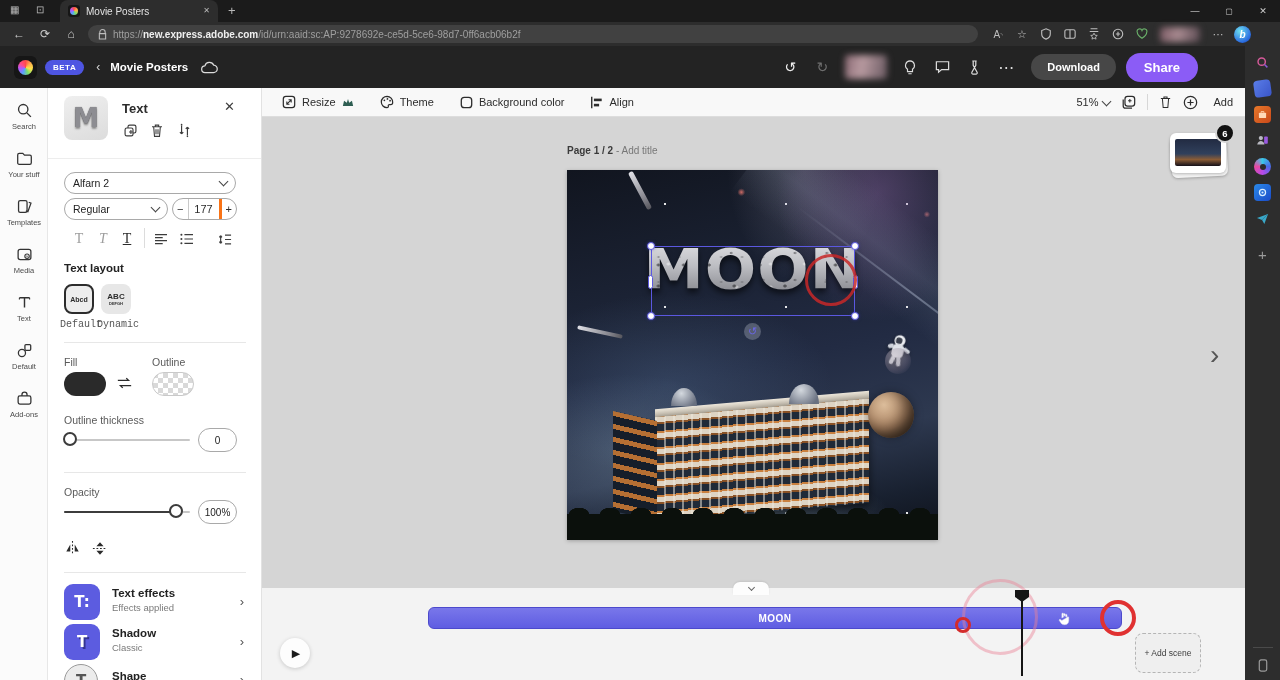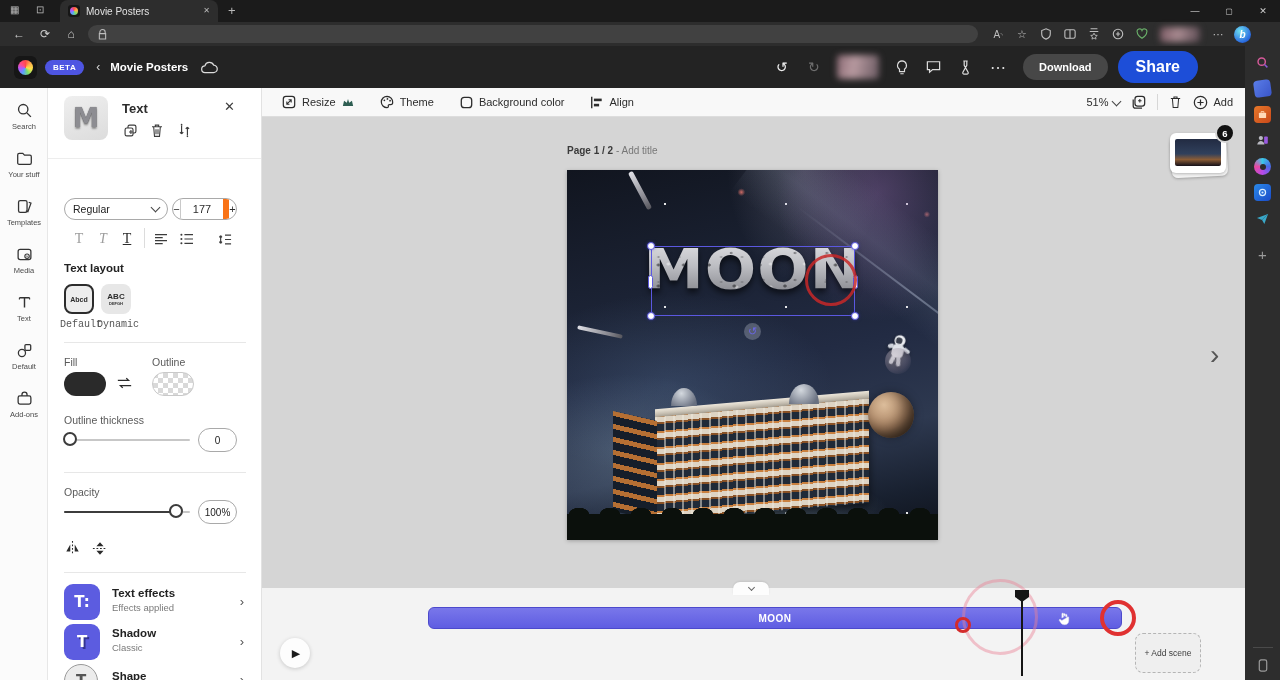--- a/index.html
+++ b/index.html
@@ -30,39 +30,39 @@
   .xlogo i{width:15px;height:15px;border-radius:50%;background:conic-gradient(#ff4b4b,#ffb14b,#ffe34b,#7be06a,#5aa0ff,#b05aff,#ff4b8a,#ff4b4b);}
   .beta{margin-left:8px;background:#4e55e2;color:#fff;font-size:8px;font-weight:bold;letter-spacing:.5px;padding:3px 8px;border-radius:9px;}
   .hchev{margin-left:12px;color:#d9d9d9;font-size:12px;}
   .htitle{margin-left:10px;font-size:11.5px;font-weight:600;color:#fff;}
   .hic{width:26px;height:24px;display:flex;align-items:center;justify-content:center;color:#dcdcdc;}
   .hright{position:absolute;right:47px;top:0;height:42px;display:flex;align-items:center;gap:6px;}
   .undo{font-size:14px;color:#efefef;}
   .redo{font-size:14px;color:#6f6f6f;}
   .hblur{width:42px;height:24px;border-radius:4px;background:linear-gradient(100deg,#8a6a74,#b89aa0 40%,#6a5a62);filter:blur(3px);margin:0 4px;}
   .btn-dl{background:#474747;color:#fff;font-size:11px;font-weight:600;padding:7px 16px;border-radius:16px;margin-left:6px;}
-  .btn-share{background:#1d4ed8;color:#fff;font-size:16px;font-weight:600;padding:7px 18px;border-radius:16px;margin-left:4px;}
+  .btn-share{background:#8b5cf6;color:#fff;font-size:13px;font-weight:600;padding:7px 18px;border-radius:16px;margin-left:4px;}
   
   .rail{position:absolute;left:0;top:88px;width:48px;height:592px;background:#fbfbfb;border-right:1px solid #e7e7e7;}
   .rail-item{position:absolute;left:0;width:48px;text-align:center;color:#333;}
   .rail-item svg{margin:0 auto;}
   .rail-item .lbl{font-size:7.5px;color:#4a4a4a;margin-top:3px;display:block;}
   
   .panel{position:absolute;left:48px;top:88px;width:214px;height:592px;background:#fff;border-right:1px solid #e2e2e2;overflow:hidden;font-size:11px;color:#2c2c2c;}
   .pthumb{position:absolute;left:16px;top:8px;width:44px;height:44px;border-radius:8px;background:linear-gradient(160deg,#efefef,#dcdcdc);display:flex;align-items:center;justify-content:center;font-weight:800;font-size:26px;font-family:"DejaVu Sans",sans-serif;color:#8d8d92;text-shadow:0 2px 2px rgba(0,0,0,.35),0 0 1px #666;}
   .ptitle{position:absolute;left:74px;top:13px;font-size:13px;font-weight:700;}
   .pact{position:absolute;top:33px;width:18px;height:18px;display:flex;align-items:center;justify-content:center;color:#3c3c3c;}
   .pclose{position:absolute;right:26px;top:11px;font-size:13px;color:#3c3c3c;}
   .pdiv{position:absolute;left:0;width:214px;border-top:1px solid #ededed;}
   .pdiv2{position:absolute;left:16px;width:182px;border-top:1px solid #e7e7e7;}
   .sel-box{position:absolute;height:22px;border:1px solid #a9a9a9;border-radius:11px;background:#fff;display:flex;align-items:center;padding:0 8px;justify-content:space-between;font-size:10.5px;color:#222;}
   .chev{width:7px;height:7px;border-right:1.5px solid #444;border-bottom:1.5px solid #444;transform:rotate(45deg);margin-top:-3px;}
   .stepper{position:absolute;height:22px;border:1px solid #a9a9a9;border-radius:11px;display:flex;align-items:stretch;overflow:hidden;background:#fff;}
   .stepper span{display:flex;align-items:center;justify-content:center;font-size:11px;}
-  .step-val{border-left:1px solid #c9c9c9;border-right:6px solid #f97316;width:49px;font-size:10px;}
+  .step-val{border-left:1px solid #c9c9c9;border-right:3px solid #f97316;width:34px;font-size:10px;}
   .fmt{position:absolute;top:142px;height:18px;display:flex;align-items:center;justify-content:center;font-family:"Liberation Serif",serif;font-size:14px;}
   .grey-t{color:#9d9d9d;}
   .seph{position:absolute;top:140px;height:20px;border-left:1px solid #dcdcdc;}
   .sect-h{position:absolute;left:16px;font-size:11.5px;font-weight:700;color:#222;}
   .lay-tile{position:absolute;width:30px;height:30px;border-radius:8px;background:#f0f0f0;display:flex;align-items:center;justify-content:center;flex-direction:column;}
   .lay-tile.on{border:2px solid #2c2c2c;background:#ededed;}
   .lay-lbl{position:absolute;font-size:10px;color:#555;width:38px;text-align:right;font-family:Liberation Mono, monospace;}
   .small-lbl{position:absolute;font-size:10.5px;color:#5a5a5a;}
   .swatch{position:absolute;width:42px;height:24px;border-radius:12px;}
   .sw-fill{background:#2a2a2a;}
@@ -167,20 +167,21 @@
   </div>
 
   <div class="navbar">
     <span class="nbtn" style="margin-left:6px">←</span>
     <span class="nbtn">⟳</span>
     <span class="nbtn">⌂</span>
     <div class="urlpill">
       <svg width="9" height="11" viewBox="0 0 10 12">
           <path d="M2 5V3.5A3 3 0 018 3.5V5M1.5 5h7v6h-7z" fill="none" stroke="#bdbdbd" stroke-width="1.2"></path>
         </svg>
+      <span><span>https://</span><b>new.express.adobe.com</b><span>/id/urn:aaid:sc:AP:9278692e-ce5d-5ce6-98d7-0ff6acb06b2f</span></span>
     </div>
     <div style="display:flex;align-items:center;margin-left:8px;">
       <span class="nav-ic" style="font-size:10px;">A<sup style="font-size:6px">◝</sup></span>
       <span class="nav-ic">☆</span>
       <span class="nav-ic">
         <svg width="12" height="12" viewBox="0 0 14 14">
             <path d="M7 1l5 2v4c0 3-2 5-5 6-3-1-5-3-5-6V3z" fill="none" stroke="#bdbdbd" stroke-width="1.3"></path>
           </svg>
         </span>
       <span class="nav-ic">
@@ -319,20 +320,24 @@
     <span class="pact" style="left:127px;">
       <svg width="15" height="15" viewBox="0 0 18 18">
           <path d="M5.5 3v10M5.5 13l-2-2M5.5 13l2-2M12.5 15V5M12.5 5l-2 2M12.5 5l2 2" fill="none" stroke="#3c3c3c" stroke-width="1.4"></path>
           <circle cx="5.5" cy="2" r="1" fill="#3c3c3c"></circle>
           <circle cx="12.5" cy="16" r="1" fill="#3c3c3c"></circle>
         </svg>
       </span>
     <span class="pclose">✕</span>
     <div class="pdiv" style="top:70px;"></div>
 
+    <div class="sel-box" style="left:16px;top:84px;width:172px;">
+      <span>Alfarn 2</span>
+      <span class="chev"></span>
+    </div>
     <div class="sel-box" style="left:16px;top:110px;width:104px;">
       <span>Regular</span>
       <span class="chev"></span>
     </div>
     <div class="stepper" style="left:124px;top:110px;width:65px;">
       <span style="flex:1">−</span>
       <span class="step-val">177</span>
       <span style="flex:1">+</span>
     </div>
 
@@ -471,21 +476,21 @@
             <path d="M2.5 5v7.5A2.5 2.5 0 005 15h7.5" fill="none" stroke="#2c2c2c" stroke-width="1.4"></path>
             <path d="M10 4.5v4M8 6.5h4" stroke="#2c2c2c" stroke-width="1.2"></path>
           </svg>
         </span>
       <span class="etsep"></span>
       <span>
         <svg width="13" height="14" viewBox="0 0 16 18">
             <path d="M2 4.5h12M6 4.5v-2h4v2M4 4.5L5 16h6l1-11.5" fill="none" stroke="#2c2c2c" stroke-width="1.3"></path>
           </svg>
         </span>
-      <span style="display:flex;align-items:center;gap:5px;">
+      <span style="display:flex;align-items:center;gap:15px;">
         <svg width="15" height="15" viewBox="0 0 17 17">
             <circle cx="8.5" cy="8.5" r="7" fill="none" stroke="#2c2c2c" stroke-width="1.4"></circle>
             <path d="M8.5 5v7M5 8.5h7" stroke="#2c2c2c" stroke-width="1.4"></path>
           </svg>
         <span>Add</span>
       </span>
     </div>
   </div>
 
   <div class="canvas">

